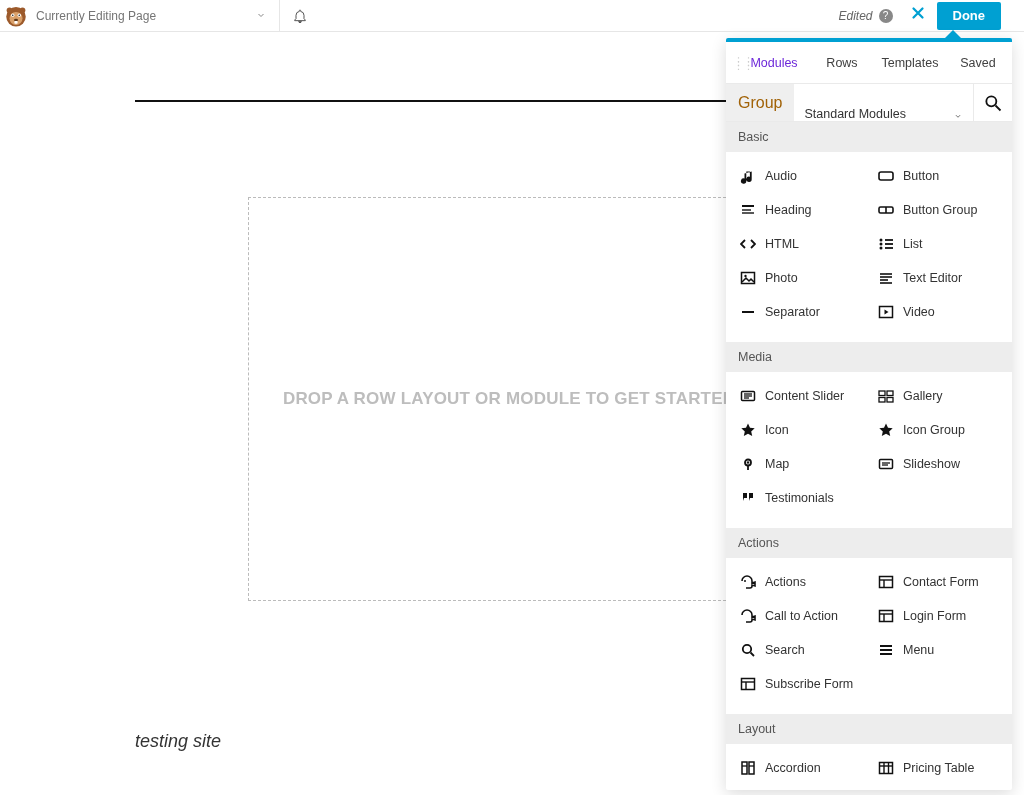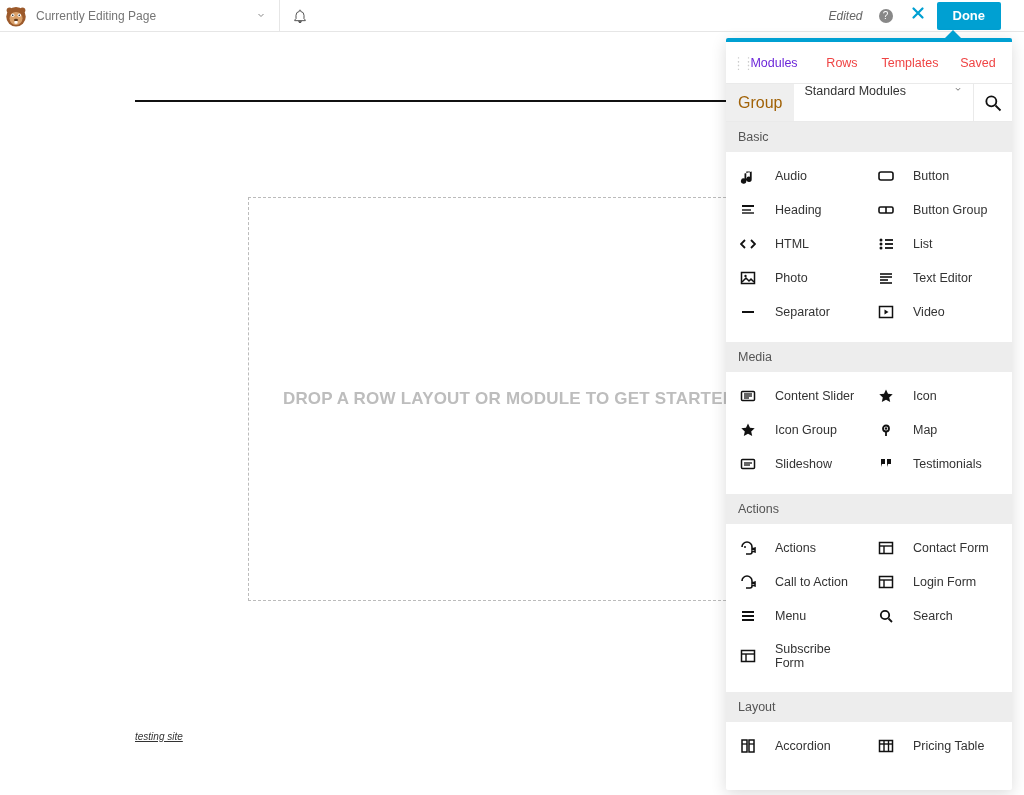--- a/index.html
+++ b/index.html
@@ -7,55 +7,55 @@
   
   
   .topbar { display: flex; align-items: center; height: 32px; border-bottom: 1px solid #e6e6e6; padding: 0 23px 0 0; }
   .logo-wrap { width: 32px; height: 32px; display: flex; align-items: center; justify-content: center; }
   .logo { width: 26px; height: 26px; }
   .topbar-title { font-size: 12px; color: #757575; margin-left: 4px; flex: 0 0 auto; }
   .title-chevron { margin-left: auto; margin-right: 8px; color: #757575; cursor: pointer; padding: 4px; }
   .topbar-left { display: flex; align-items: center; width: 280px; border-right: 1px solid #e6e6e6; height: 100%; }
   .bell { color: #555; padding: 0 12px; cursor: pointer; height: 100%; display:flex; align-items:center; }
   .topbar-spacer { flex: 1; }
-  .edited { font-size: 12px; font-style: italic; color: #666; margin-right: 6px; display: flex; align-items: center; gap:16px;margin-left:7px;}
+  .edited { font-size: 12px; font-style: italic; color: #666; margin-right: 6px; display: flex; align-items: center; gap:6px;margin-left:7px;}
   .edited .q { width:14px; height:14px; border-radius:50%; background:#888; color:#fff; font-size:10px; display:flex; align-items:center; justify-content:center; font-style:normal; }
   .close-btn { color: #00a0d2; font-size: 20px; padding: 0 10px; cursor: pointer; font-weight:bold; }
   .done-btn { background: #00a0d2; color: #fff; border: none; font-size: 13px; font-weight: 600; padding: 0 16px; height: 28px; cursor: pointer; border-radius: 2px; }
 
   
   .content { position: relative; height: calc(795px - 32px); }
   .page-hr { position:absolute; top:68px; left:135px; width:756px; border-top: 2px solid #111; }
   .dropzone { position:absolute; top:165px; left:248px; width:528px; height:404px; border: 1px dashed #bbb; display:flex; align-items:center; justify-content:center; }
   .dropzone-text { color:#bdbdbd; font-weight:700; font-size:17px; letter-spacing:0.2px; }
   .site-footer { position:absolute; top:698px; left:135px; width:756px; display:flex; justify-content:space-between; border-top:1px solid #fff; }
-  .site-link { font-size:10px; font-style:italic; text-decoration: underline; color:#333; cursor:pointer; }
+  .site-link { font-size:18px; font-style:italic; color:#333; cursor:pointer; }
   .proudly { font-size:14px; color:#333; }
 
   
   .panel { position:absolute; right:12px; top:6px; width:286px; height:752px; background:#fff; box-shadow:0px 4px 16px rgba(0,0,0,0.14); border-radius:2px; display:flex; flex-direction:column; }
   .panel-pointer { position:absolute; right:50px; top:-8px; width:0; height:0; border-left:9px solid transparent; border-right:9px solid transparent; border-bottom:9px solid #00a0d2; }
   .panel-header-accent { height:4px; background:#00a0d2; border-top-left-radius:2px; border-top-right-radius:2px; }
   .tabs { display:flex; height:42px; border-bottom:1px solid #eaeaea; align-items:center; padding-left:4px; }
   .drag-handle { width:10px; color:#ccc; font-size:11px; line-height:4px; padding:0 3px; letter-spacing:-1px; }
-  .tab { flex:1; text-align:center; font-size:12.5px; color:#ef4444; cursor:pointer; padding:0 4px; }
+  .tab { flex:1; text-align:center; font-size:12.5px; color:#404040; cursor:pointer; padding:0 4px; }
   .tab.active { color:#6d28d9; font-weight:500; }
   .group-row { display:flex; height:38px; border-bottom:1px solid #eaeaea; align-items:stretch; }
   .group-label { background:#efefef; color:#a16207; font-size:16px; display:flex; align-items:center; padding:0 12px; }
-  .group-select { flex:1; display:flex; align-items:flex-start; padding:0 10px; font-size:12.5px; color:#333; cursor:pointer; justify-content:space-between; border-right:1px solid #eaeaea; }
+  .group-select { flex:1; display:flex; align-items:flex-end; padding:0 10px; font-size:12.5px; color:#333; cursor:pointer; justify-content:space-between; border-right:1px solid #eaeaea; }
   .search-btn { width:38px; display:flex; align-items:center; justify-content:center; cursor:pointer; color:#333; }
 
   .panel-scroll { flex:1; overflow: hidden; position:relative; }
   .panel-scroll-inner { position:absolute; inset:0; overflow-y:auto; }
   .panel-scroll-inner::-webkit-scrollbar { width:8px; }
   .panel-scroll-inner::-webkit-scrollbar-thumb { background:#ccc; border-radius:4px; }
   
   .section-header { background:#ededed; color:#555; font-size:12.5px; padding:8px 12px; font-weight:400; }
   .module-grid { display:grid; grid-template-columns: 1fr 1fr; padding: 8px 6px 14px 6px; gap:2px; }
-  .module-item { display:flex; align-items:center; gap:19px; padding:8px 8px; font-size:12.5px; color:#333; cursor:grab; border-radius:3px; }
+  .module-item { display:flex; align-items:center; gap:9px; padding:8px 8px; font-size:12.5px; color:#333; cursor:grab; border-radius:3px; }
   .module-item .mi-icon { width:16px; height:16px; flex:0 0 16px; display:flex; align-items:center; justify-content:center; }
   .module-item svg { width:16px; height:16px; }
   
 </style>
 </head>
 <body>
 
 <div class="topbar">
   <div class="topbar-left">
     <div class="logo-wrap">
@@ -226,20 +226,28 @@
               <span class="mi-icon">
                 <svg viewBox="0 0 16 16">
                   <use href="#i-content-slider"></use>
                 </svg>
               </span>
               <span>Content Slider</span>
             </div>
             <div class="module-item">
               <span class="mi-icon">
                 <svg viewBox="0 0 16 16">
+                  <use href="#i-gallery"></use>
+                </svg>
+              </span>
+              <span>Gallery</span>
+            </div>
+            <div class="module-item">
+              <span class="mi-icon">
+                <svg viewBox="0 0 16 16">
                   <use href="#i-icon"></use>
                 </svg>
               </span>
               <span>Icon</span>
             </div>
             <div class="module-item">
               <span class="mi-icon">
                 <svg viewBox="0 0 16 16">
                   <use href="#i-icon-group"></use>
                 </svg>
@@ -302,32 +310,32 @@
               <span class="mi-icon">
                 <svg viewBox="0 0 16 16">
                   <use href="#i-login-form"></use>
                 </svg>
               </span>
               <span>Login Form</span>
             </div>
             <div class="module-item">
               <span class="mi-icon">
                 <svg viewBox="0 0 16 16">
+                  <use href="#i-search"></use>
+                </svg>
+              </span>
+              <span>Search</span>
+            </div>
+            <div class="module-item">
+              <span class="mi-icon">
+                <svg viewBox="0 0 16 16">
                   <use href="#i-menu"></use>
                 </svg>
               </span>
               <span>Menu</span>
-            </div>
-            <div class="module-item">
-              <span class="mi-icon">
-                <svg viewBox="0 0 16 16">
-                  <use href="#i-search"></use>
-                </svg>
-              </span>
-              <span>Search</span>
             </div>
             <div class="module-item">
               <span class="mi-icon">
                 <svg viewBox="0 0 16 16">
                   <use href="#i-subscribe"></use>
                 </svg>
               </span>
               <span>Subscribe Form</span>
             </div>
           </div>

